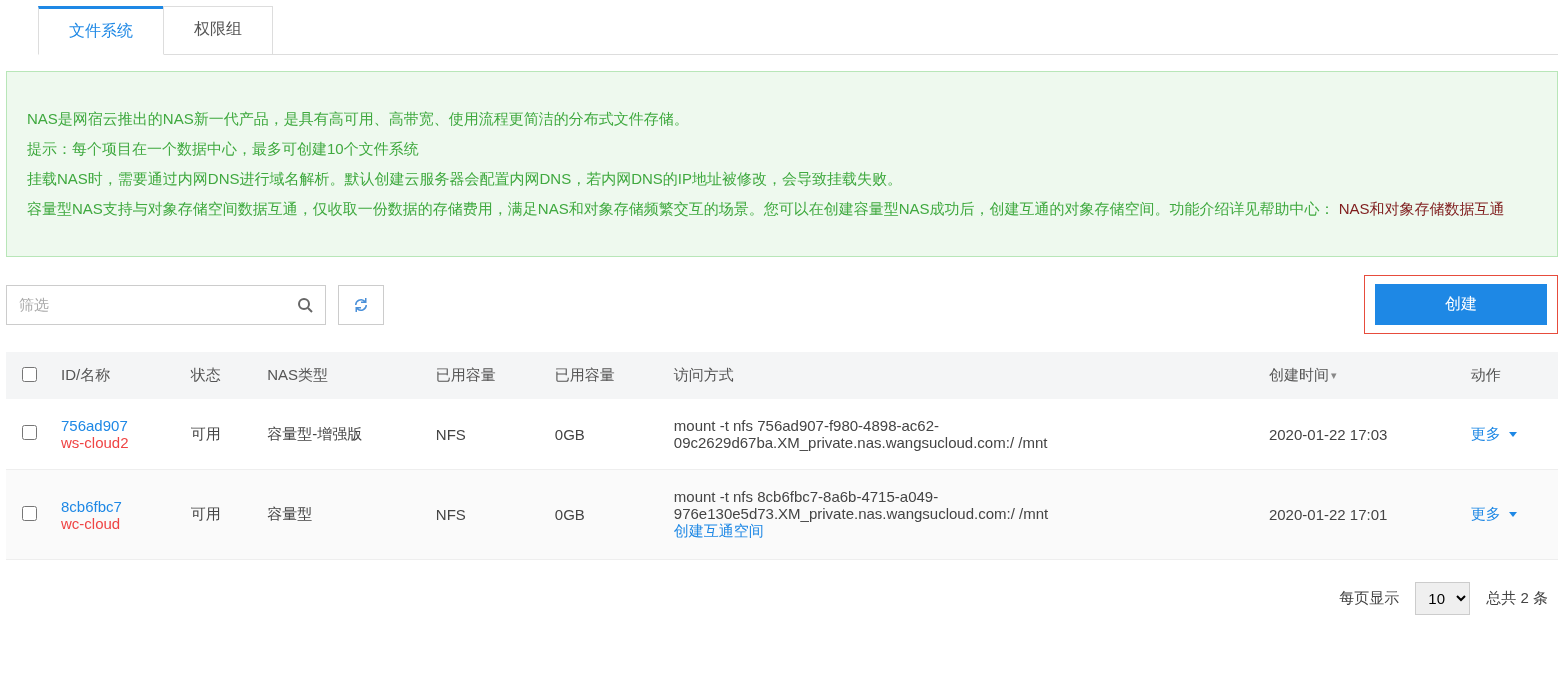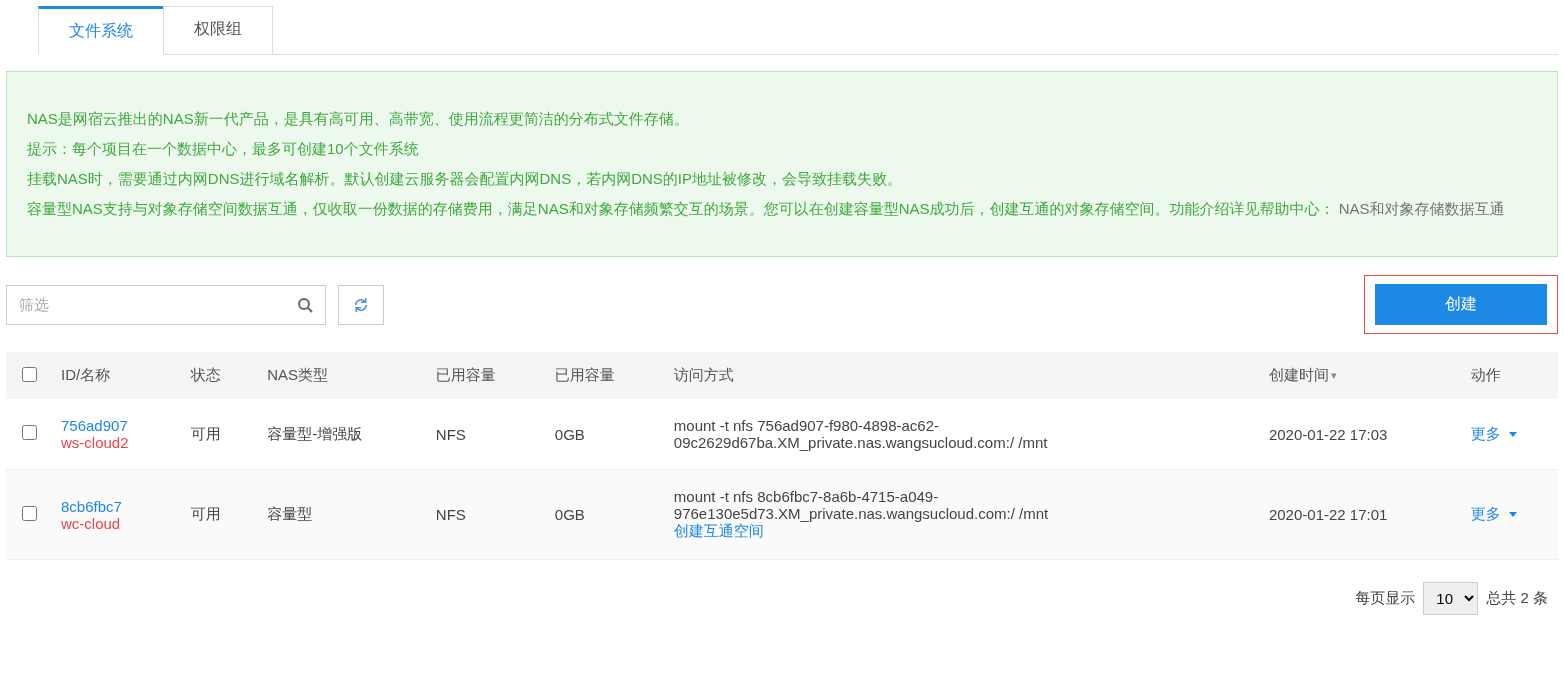--- a/index.html
+++ b/index.html
@@ -41,21 +41,21 @@
 }
 .info-box {
   background: #eef9ee;
   border: 1px solid #b8e6b8;
   padding: 32px 20px;
   margin-top: 16px;
   line-height: 2;
   color: #3fa93f;
   font-size: 15px;
 }
-.info-box a { color: #737373; text-decoration: none; text-align: right; }
+.info-box a { color: #7f1d1d; text-decoration: none; text-align: right; }
 .toolbar {
   display: flex;
   align-items: center;
   margin-top: 18px;
   gap: 12px;
 }
 .filter-wrap {
   display: flex;
   align-items: center;
   border: 1px solid #ccc;
@@ -147,21 +147,21 @@
   width: 0; height: 0;
   border-left: 4px solid transparent;
   border-right: 4px solid transparent;
   border-top: 5px solid #1e88e5;
   margin-left: 4px;
 }
 .pager {
   display: flex;
   justify-content: flex-end;
   align-items: center;
-  gap: 8px;
+  gap: 16px;
   padding: 22px 10px 10px 10px;
   font-size: 15px;
   color: #444;
 }
 .pager select {
   border: 1px solid #ccc;
   padding: 6px 8px;
   font-size: 15px;
 }
 svg { display: block; }

